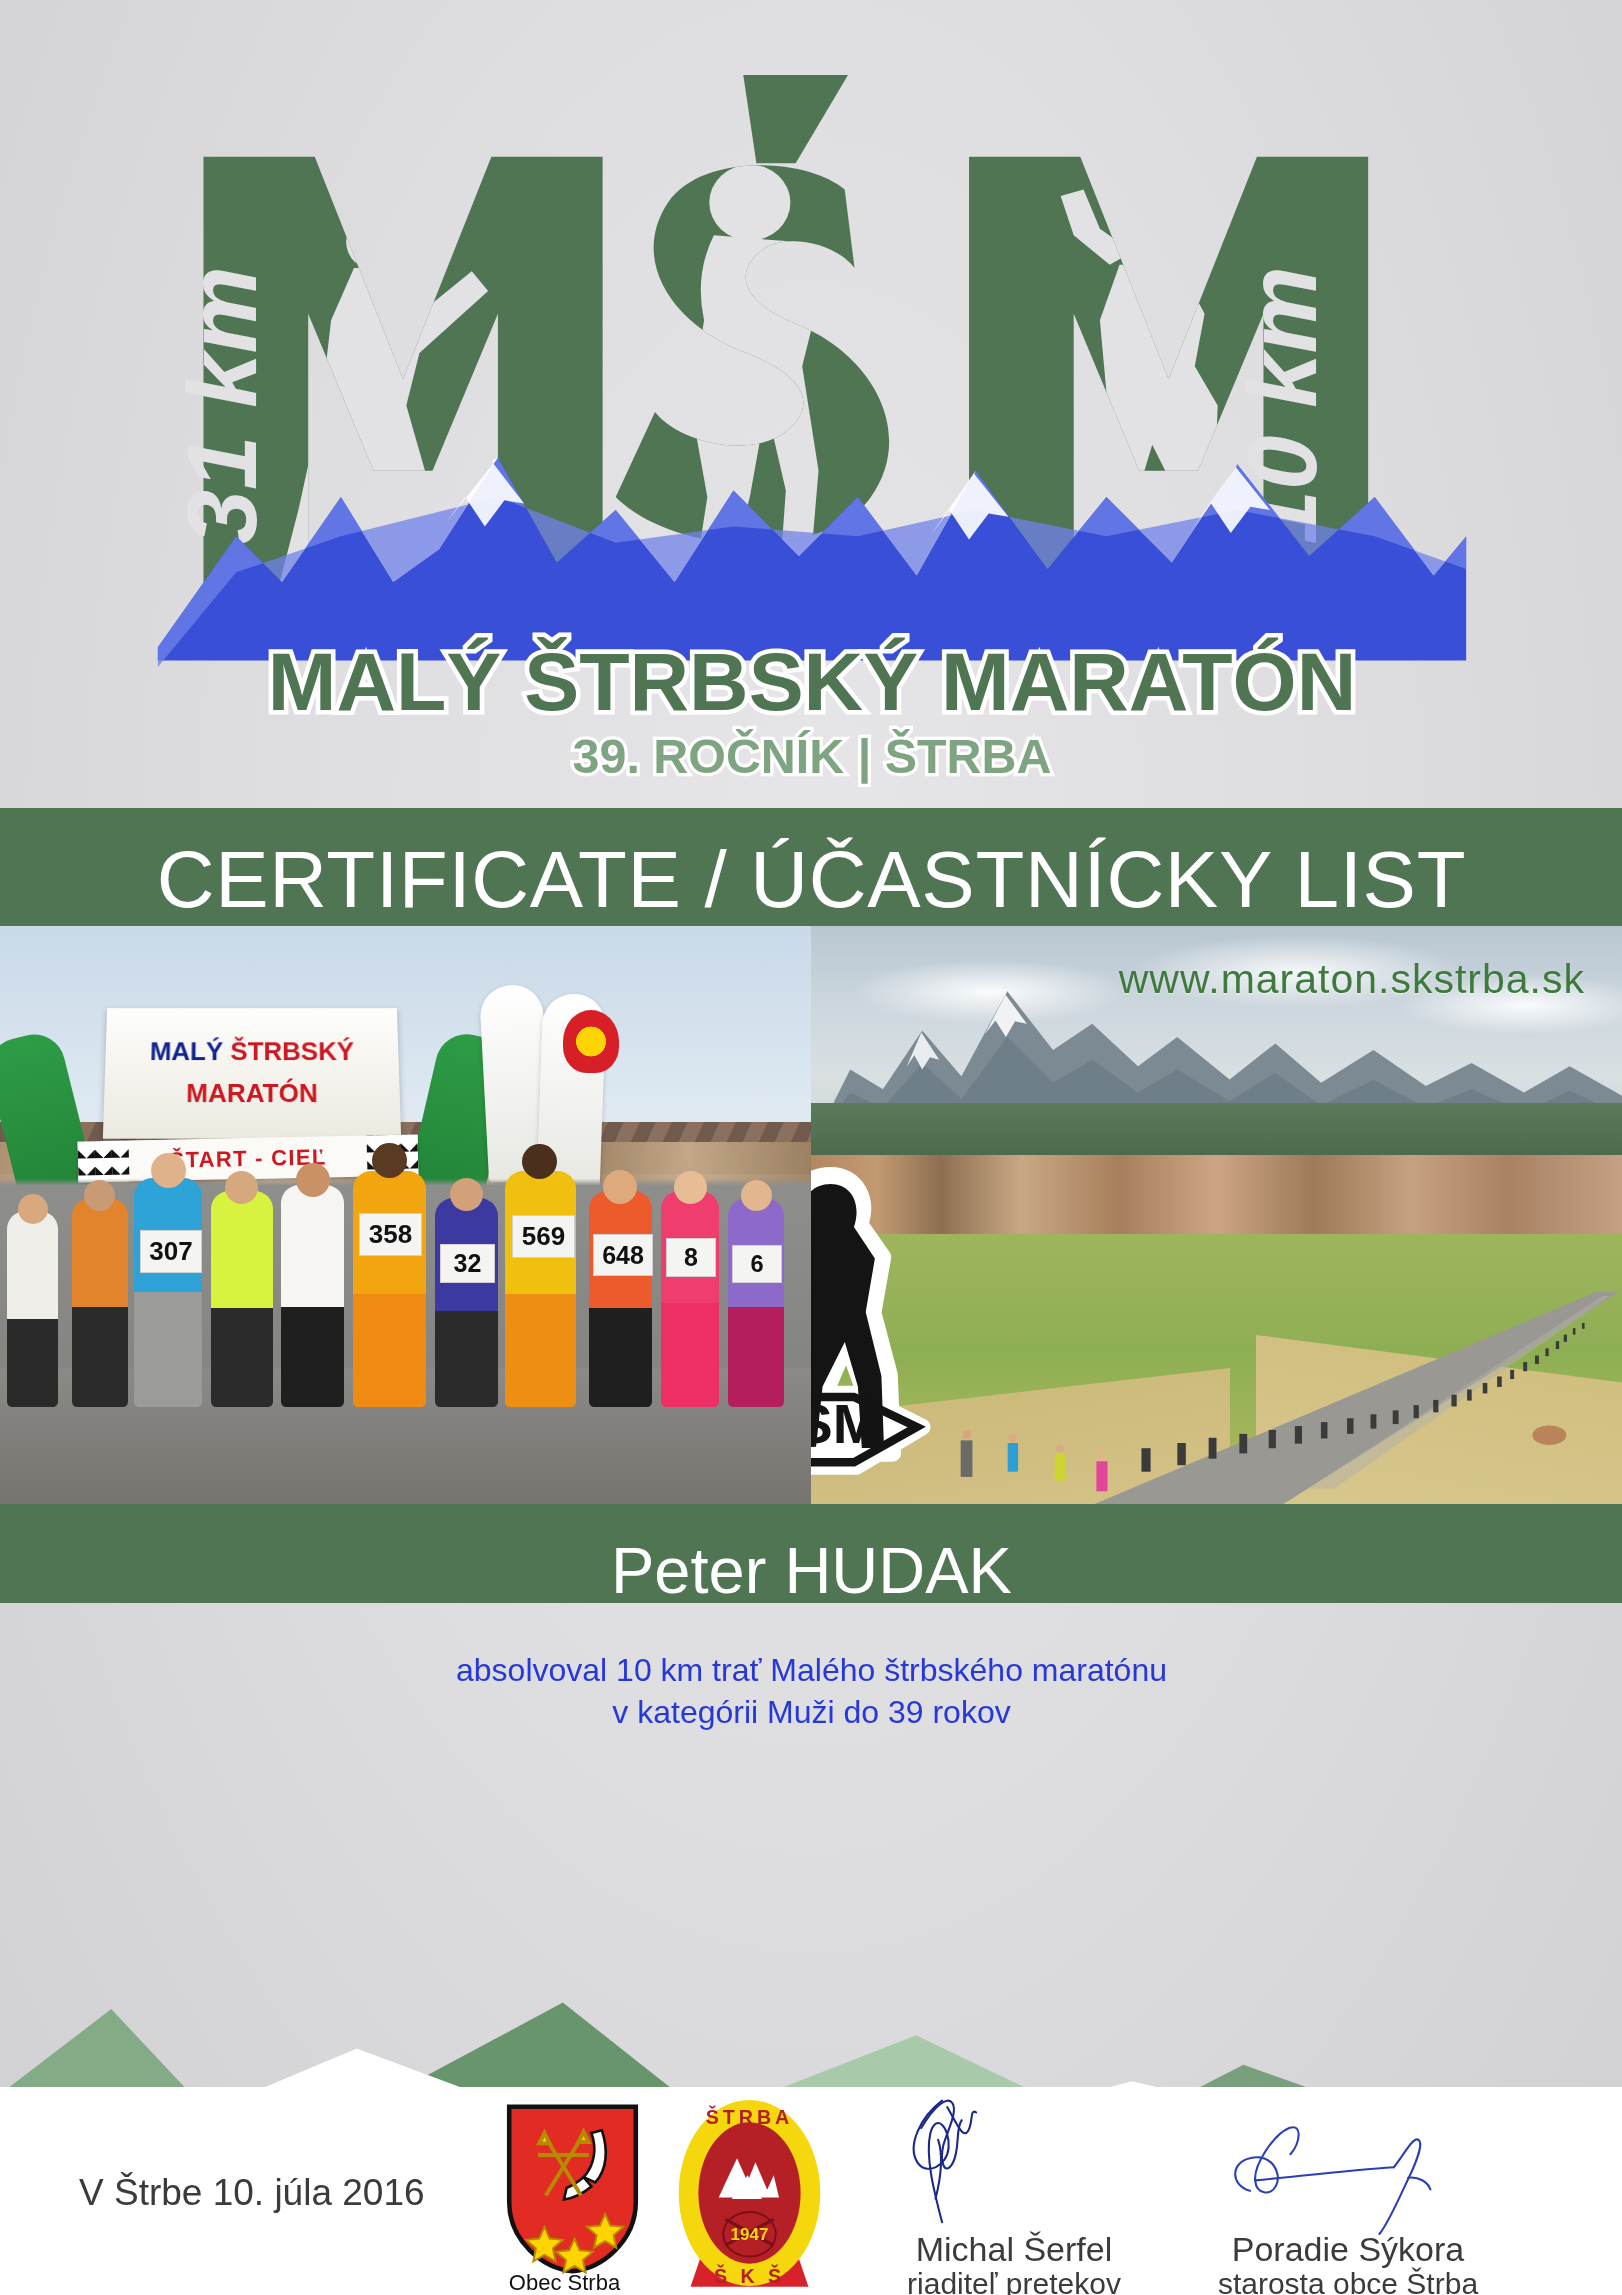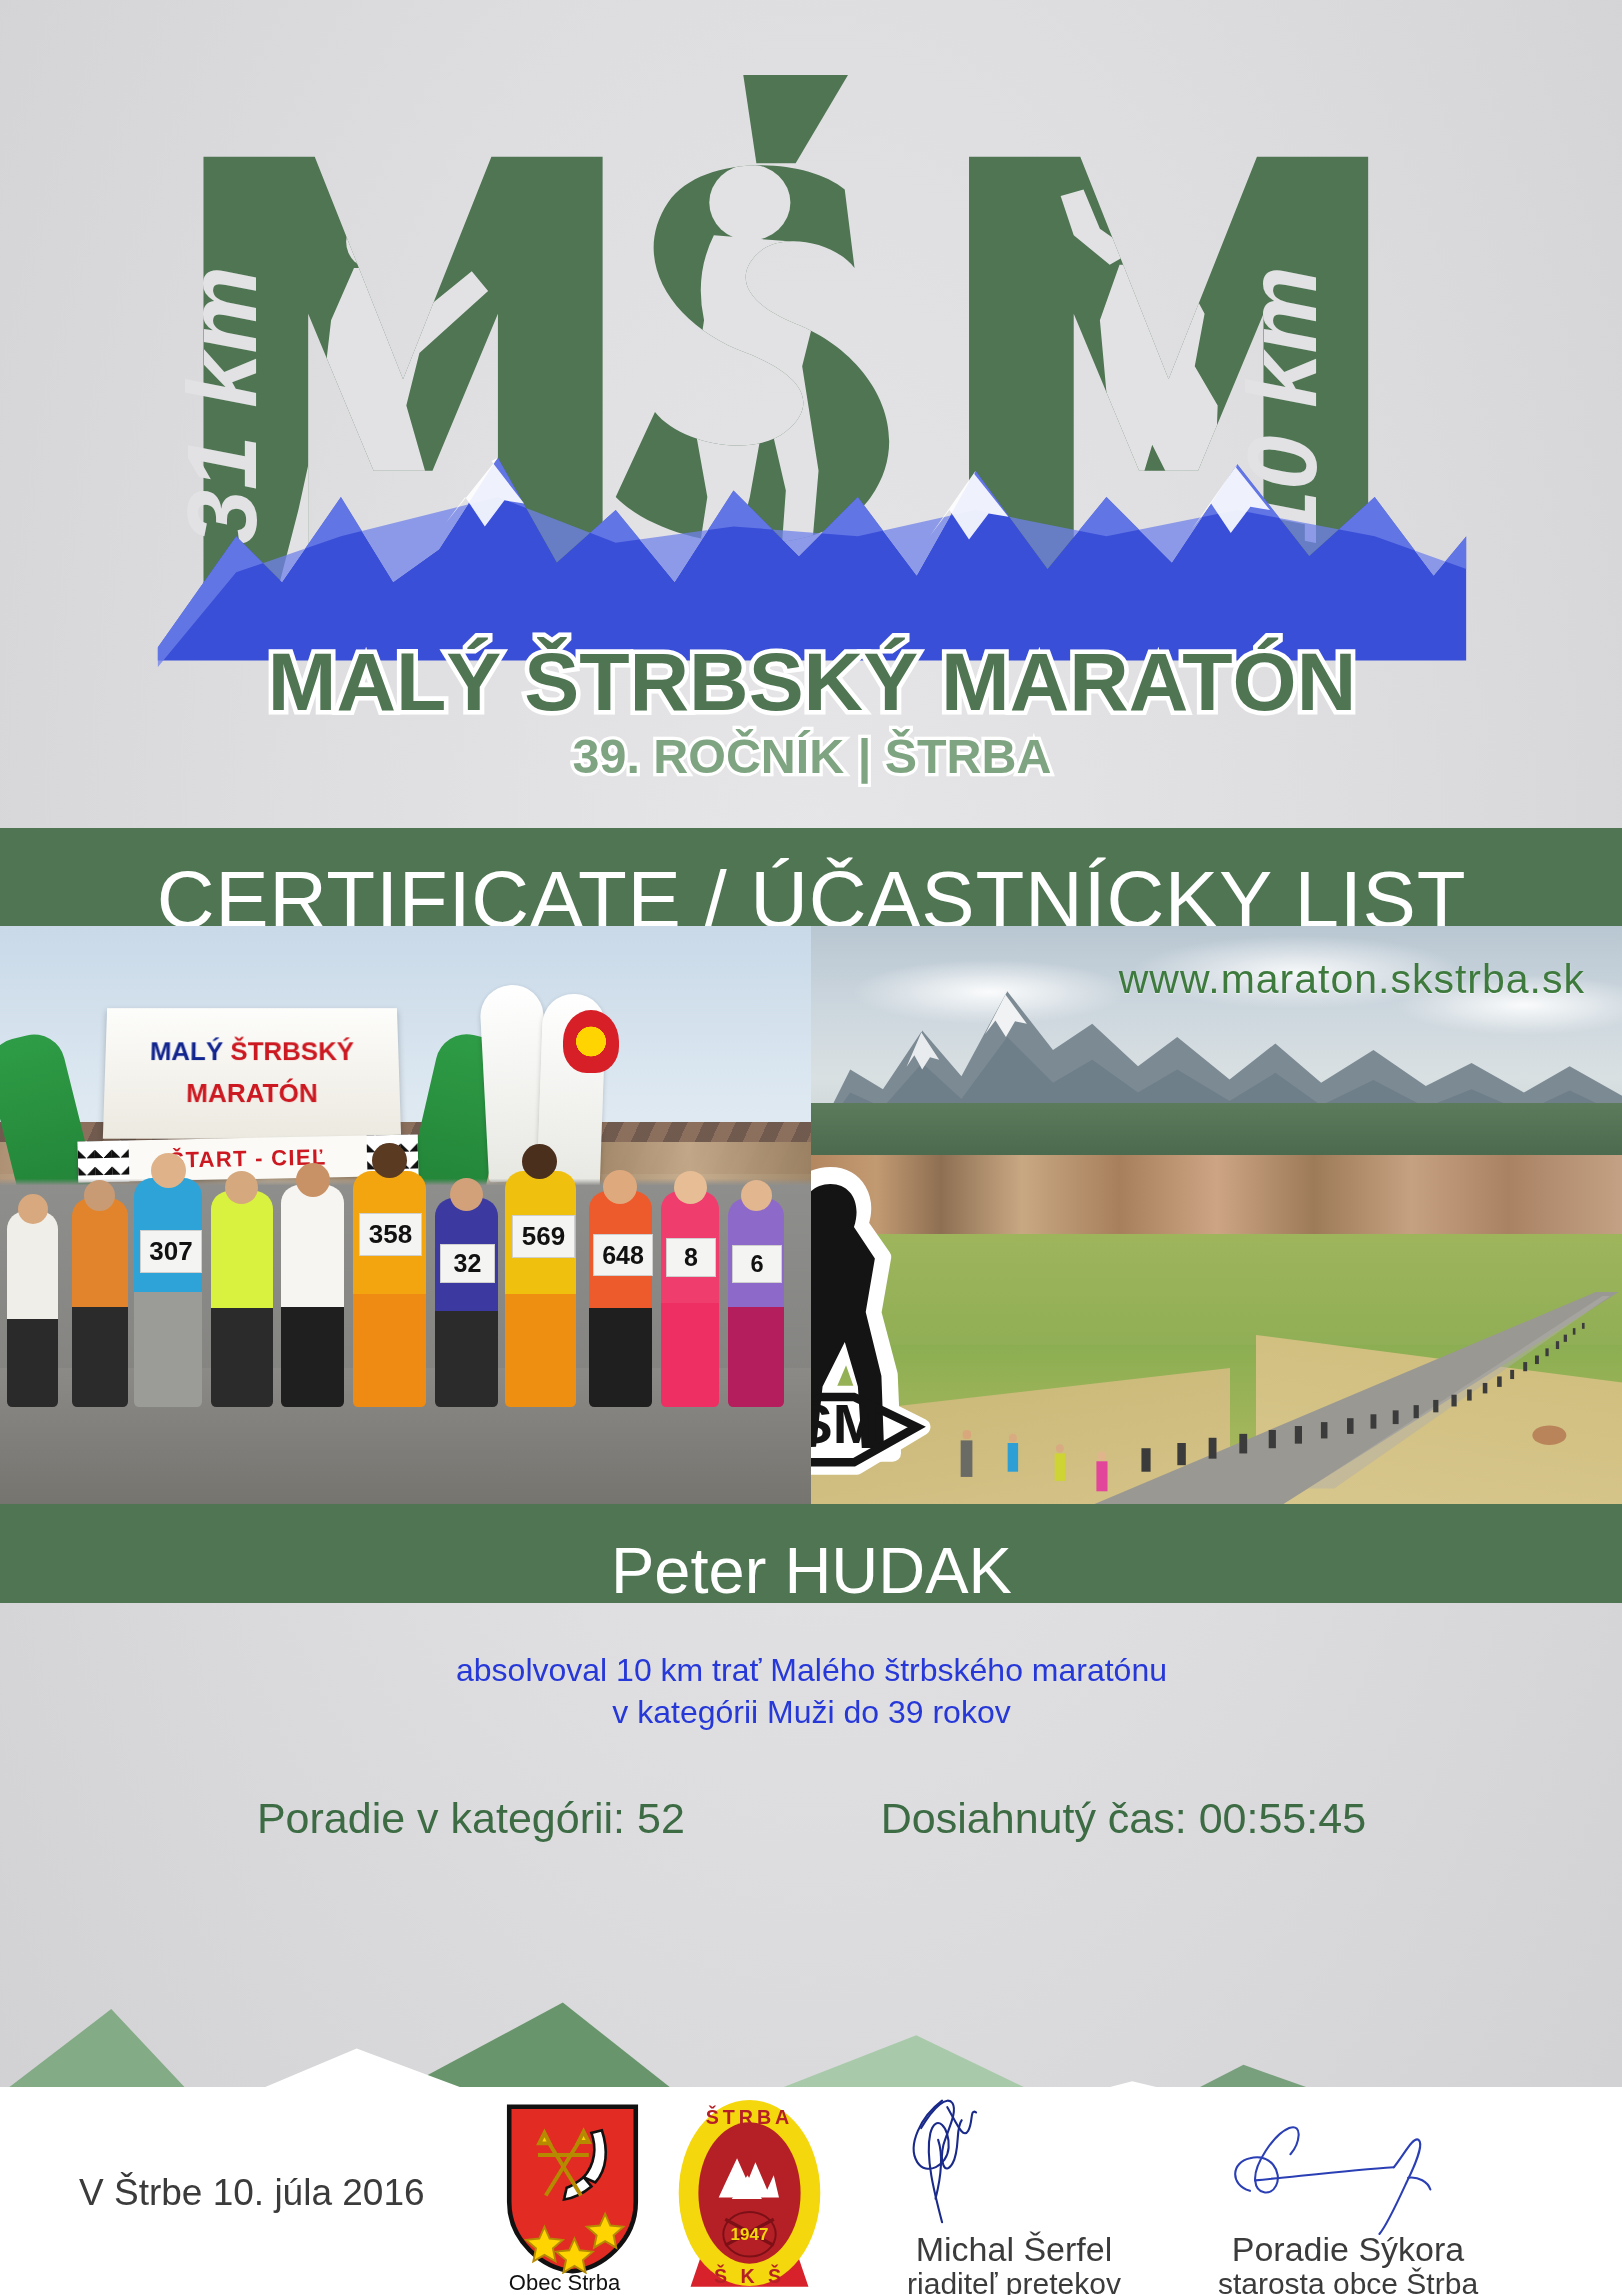--- a/index.html
+++ b/index.html
@@ -17,21 +17,21 @@
     background:radial-gradient(ellipse at 50% 38%, #e6e6e8 0%, #dedee0 45%, #d0d0d3 100%);
   }
 
   
   .logo-block { position:absolute; left:0; top:39px; width:1623px; height:759px; }
 
   .logo-svg { position:absolute; left:50%; transform:translateX(-50%); top:0; }
 
   
   .cert-band {
-    position:absolute; left:0; top:828px; width:1623px; height:144px;
+    position:absolute; left:0; top:808px; width:1623px; height:144px;
     background:#4f7553;
     display:flex; align-items:center; justify-content:center;
   }
   .cert-band-text {
     color:#ffffff; font-size:80px; font-weight:400; letter-spacing:0.7px;
     font-family:"Liberation Sans", sans-serif;
     white-space:nowrap;
   }
 
   
@@ -395,24 +395,20 @@
 
   <div class="name-band">
     <div class="name-band-text">Peter HUDAK</div>
   </div>
 
   <div class="desc">
     <div>absolvoval 10 km trať Malého štrbského maratónu</div>
     <div>v kategórii Muži do 39 rokov</div>
   </div>
 
-  <div class="scores">
-    <div>Poradie v kategórii: 52</div>
-    <div>Dosiahnutý čas: 00:55:45</div>
-  </div>
 
   <svg class="footer-mtns" viewBox="0 0 2480 420" preserveAspectRatio="none">
     <polygon points="0,260 170,130 330,300 520,420 0,420" fill="#7aa67c" opacity=".9"></polygon>
     <polygon points="300,420 860,120 1240,420" fill="#5f8f63" opacity=".92"></polygon>
     <polygon points="760,420 1400,170 1920,420" fill="#a5c9a6" opacity=".95"></polygon>
     <polygon points="1500,420 1900,215 2480,420" fill="#6f9a72" opacity=".9"></polygon>
     <polygon points="1800,420 2200,250 2480,330 2480,420" fill="#a8cba9" opacity=".95"></polygon>
     <polygon points="0,420 120,300 540,420" fill="#a9cbaa" opacity=".9"></polygon>
     <polygon points="0,420 545,190 1160,420" fill="#ffffff"></polygon>
     <polygon points="1040,420 1730,240 2480,420" fill="#ffffff"></polygon>

